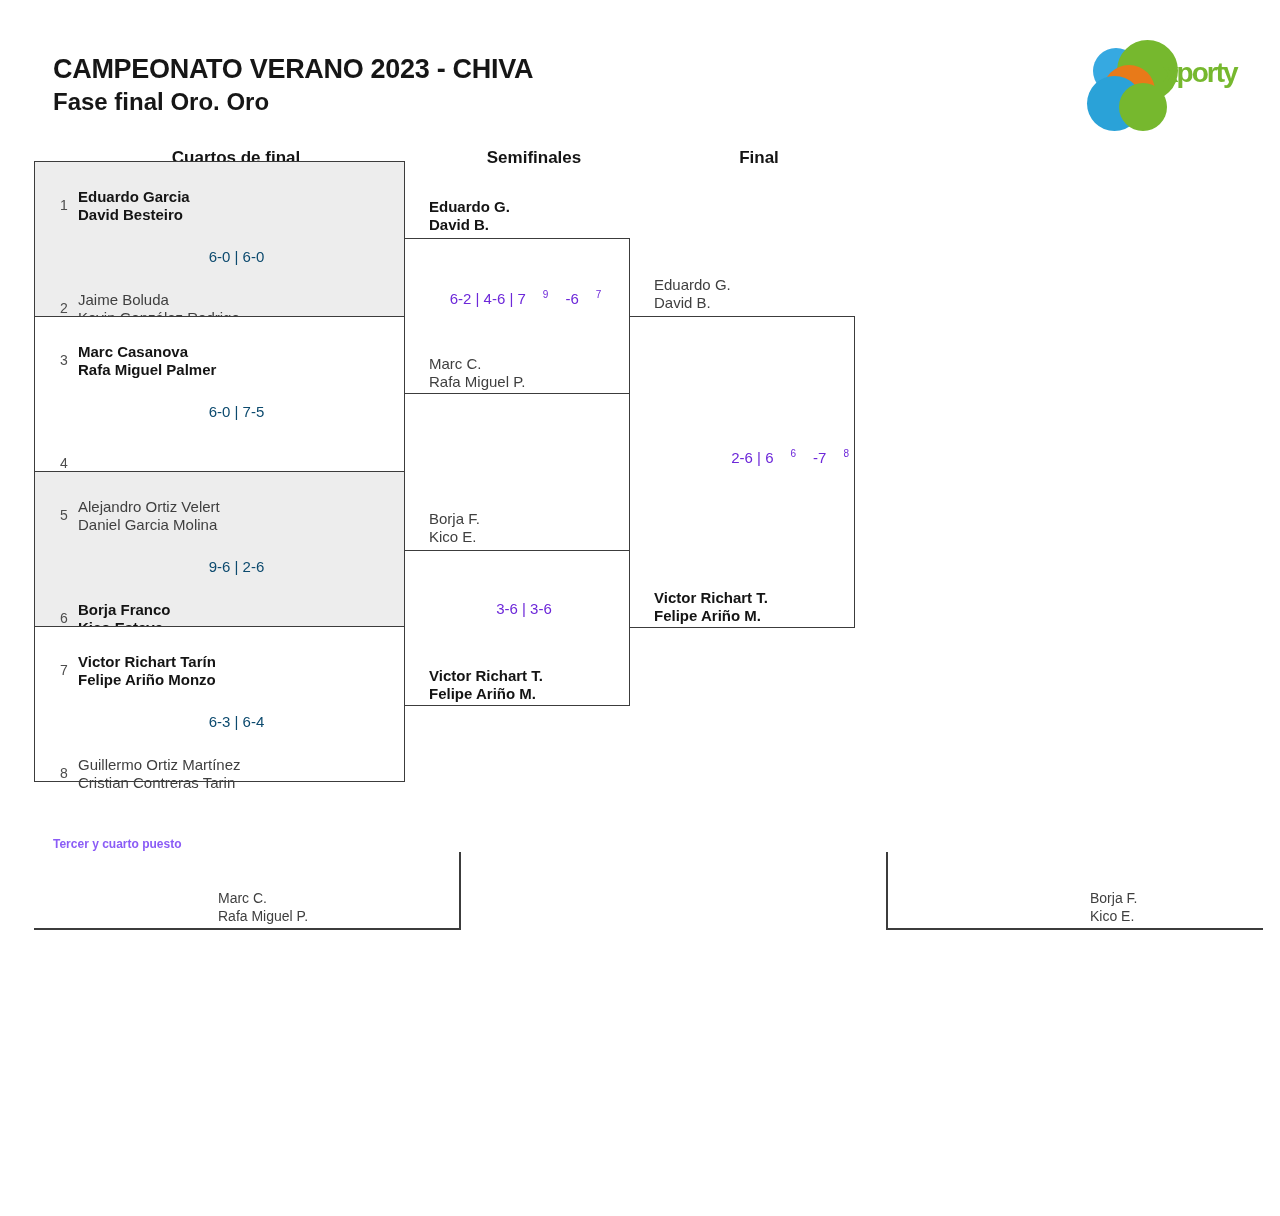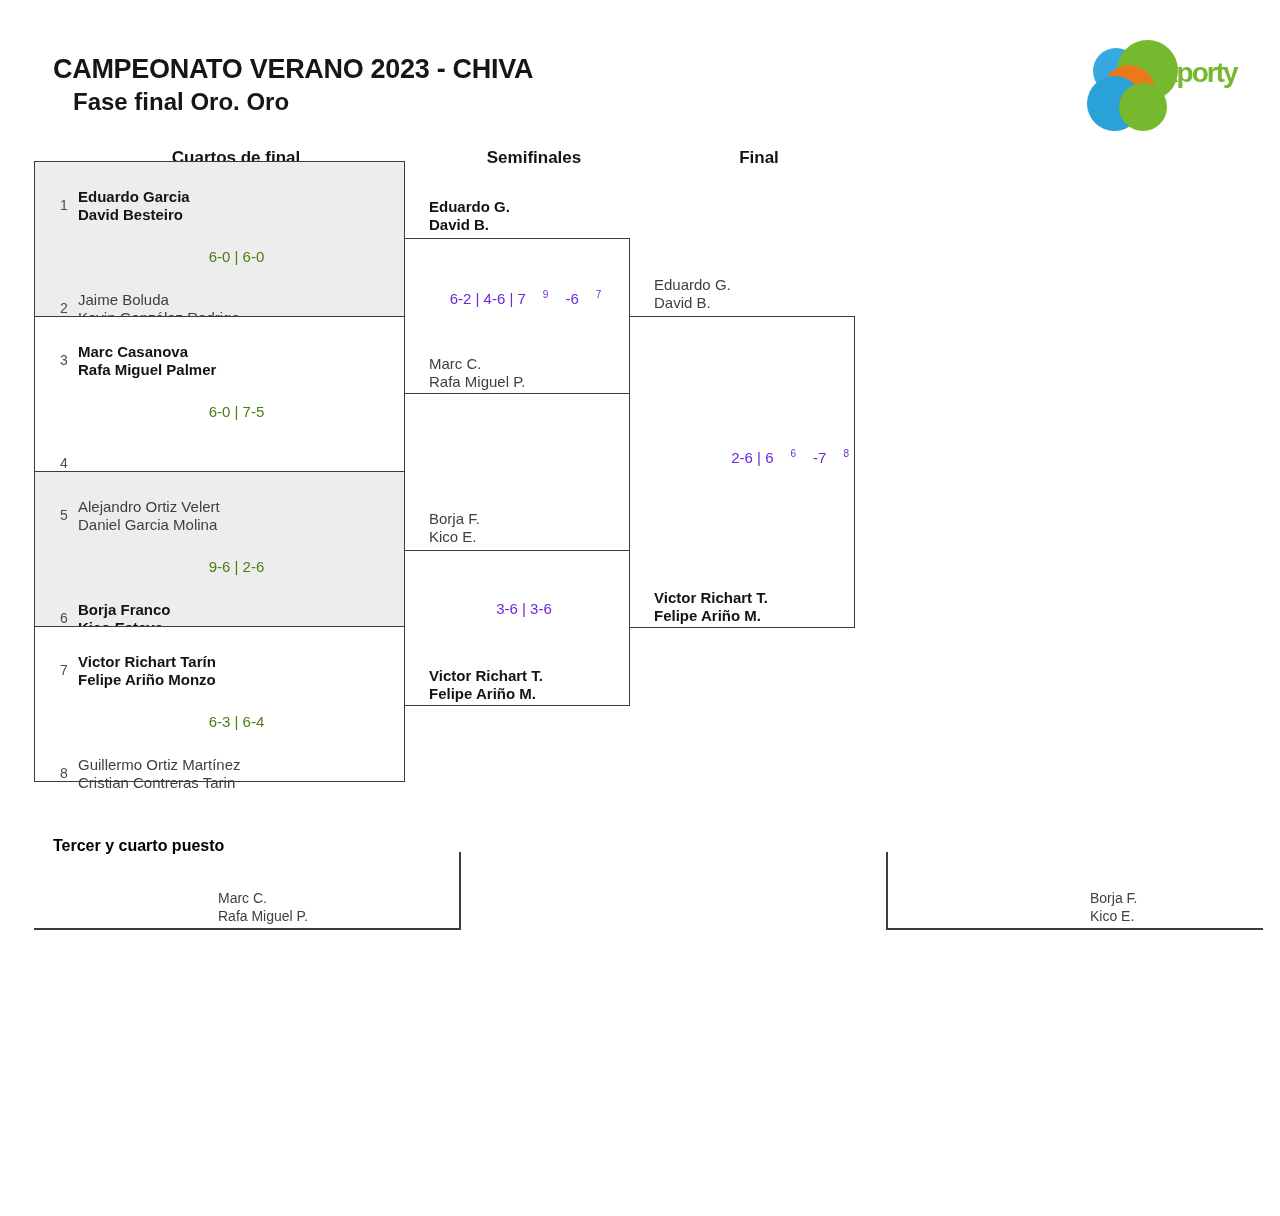--- a/index.html
+++ b/index.html
@@ -2,21 +2,21 @@
 <html><head>
 <meta charset="utf-8">
 <style>
   * { margin:0; padding:17px; }
   body { background:#fff; }
   .page {
     position:relative; width:1280px; height:1216px; background:#fff;
     font-family:"Liberation Sans","DejaVu Sans",sans-serif; overflow:hidden; color:#141414;
   }
   .title    { position:absolute; left:2px;  top:3px;  font-size:27px; font-weight:bold; letter-spacing:-0.3px; color:#161616; }
-  .subtitle { position:absolute; left:2px;  top:37px; font-size:24px; font-weight:bold; color:#161616;margin-left:20px; }
+  .subtitle { position:absolute; left:2px;  top:37px; font-size:24px; font-weight:bold; color:#161616; }
 
   
   .logo { position:absolute; left:1050px; top:2px; width:228px; height:72px; display:block; text-decoration:none; cursor:pointer; }
   .dot  { position:absolute; border-radius:50%; }
   .d-blue-sm  { left:9px;  top:12px; width:12px; height:12px; background:#36a9e1; }
   .d-green-lg { left:33px; top:4px;  width:27px; height:27px; background:#76b82e; }
   .d-orange   { left:19px; top:29px; width:18px; height:18px; background:#e87a19; }
   .d-blue-lg  { left:3px;  top:40px; width:21px; height:21px; background:#2aa2d8; }
   .d-green-sm { left:35px; top:47px; width:14px; height:14px; background:#76b82e; }
   .logo-text  { position:absolute; left:62px; top:4px; font-size:28px; font-weight:bold; color:#76b82e; letter-spacing:-2px; }
@@ -37,36 +37,36 @@
   .sf2 { top:516px; }
   .final-box { left:595px; top:282px; width:226px; height:312px; background:transparent; }
 
   .seed   { position:absolute; left:8px; font-size:14px; color:#4d4d4d; }
   .seed-t { top:18px; }
   .seed-b { top:121px; }
   .team   { font-size:15px; line-height:18px; color:#3f3f3f; white-space:pre-line; }
   .winner { font-weight:bold; color:#141414; }
   .qf .team-t { position:absolute; left:26px; top:9px; }
   .qf .team-b { position:absolute; left:26px; top:112px; }
-  .qf .score  { position:absolute; left:0; top:69px; width:100%; text-align:center; font-size:15px; color:#4d7c0f; }
+  .qf .score  { position:absolute; left:0; top:69px; width:100%; text-align:center; font-size:15px; color:#0c4a6e; }
   .score sup  { font-size:10px; }
 
   .abs-team  { position:absolute; }
   .sf1-top    { left:378px; top:147px; }
   .sf1-bottom { left:378px; top:304px; }
   .sf2-top    { left:378px; top:459px; }
   .sf2-bottom { left:378px; top:616px; }
   .f-top      { left:603px; top:225px; }
   .f-bottom   { left:603px; top:538px; }
   .free-score { position:absolute; text-align:center; font-size:15px; color:#6d28d9; }
   .sf1-score  { left:370px; top:238px; width:226px; }
   .sf2-score  { left:370px; top:549px; width:206px; }
   .f-score    { left:595px; top:397px; width:220px;text-align:right; }
 
-  .tp-title { position:absolute; left:2px; top:786px; font-size:16px; font-weight:bold; color:#000000; }
+  .tp-title { position:absolute; left:2px; top:786px; font-size:12px; font-weight:bold; color:#8b5cf6; }
   .tp-shape { position:absolute; top:818px; height:78px; box-sizing:border-box; }
   .tp-left  { left:0;     width:427px; border-right:2px solid #3c3c3c;  border-bottom:2px solid #3c3c3c; }
   .tp-right { left:852px; width:428px; border-left:2px solid #3c3c3c;   border-bottom:2px solid #3c3c3c; }
   .tp-team  { position:absolute; top:838px; font-size:14px; line-height:18px; }
   .tp-left-team  { left:167px; }
   .tp-right-team { left:1039px; }
 </style>
 </head>
 <body>
 

